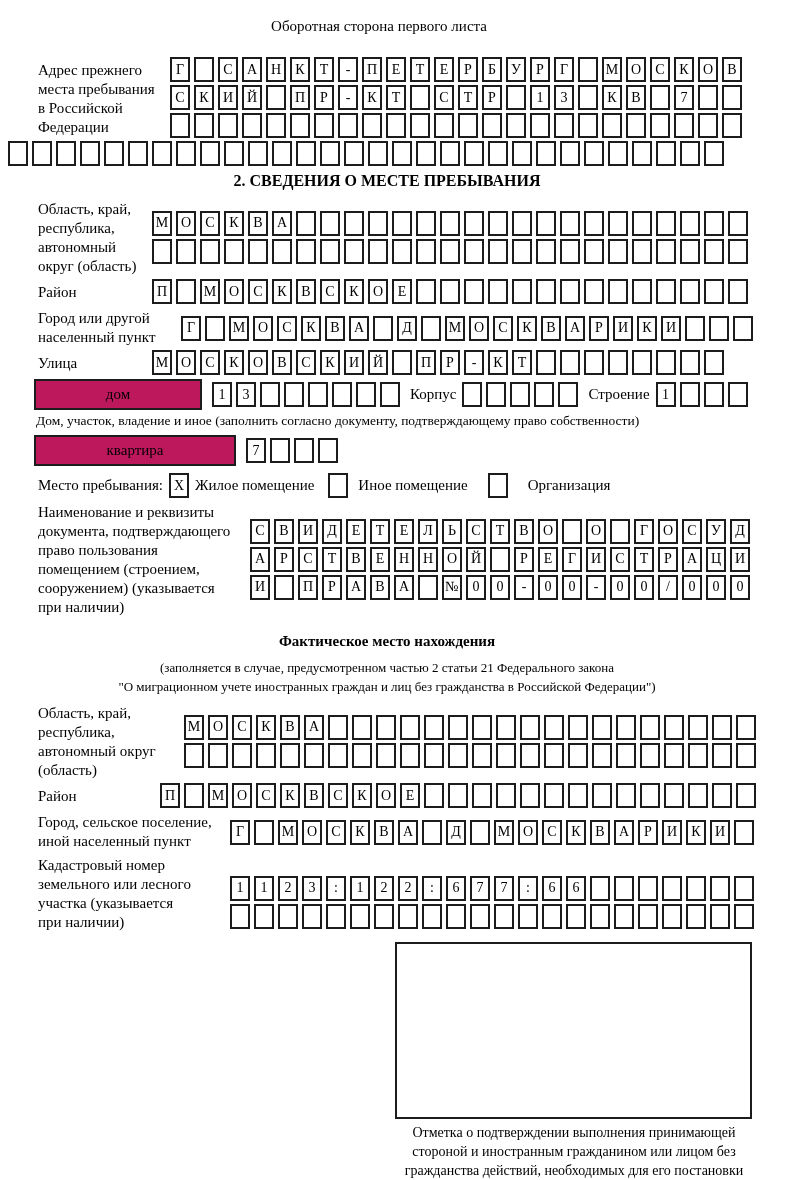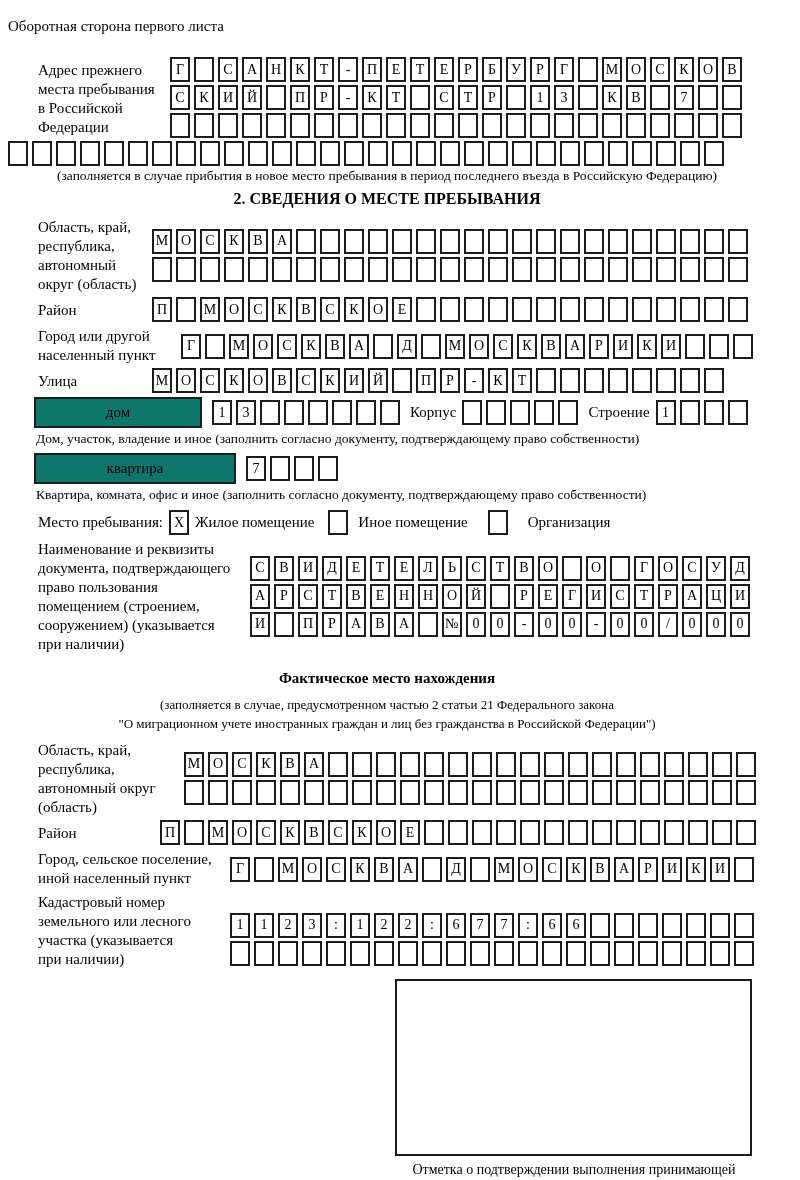--- a/index.html
+++ b/index.html
@@ -1,28 +1,28 @@
 <!DOCTYPE html>
 <html><head>
 <meta charset="utf-8">
 <style>
   html,body{margin:0;padding:0;background:#ffffff;}
   body{width:800px;height:1180px;font-family:"Liberation Serif","DejaVu Serif",serif;color:#000;overflow:hidden;}
   .page{position:relative;width:800px;height:1180px;box-sizing:border-box;padding:14px 34px 0 8px;}
-  .hdr{ text-align:left;font-size:15px;margin:4px 16px 22px 0;}
+  .hdr{ text-align:center;font-size:15px;margin:4px 16px 22px 0;}
   .frow{display:flex;align-items:center;margin-bottom:3px;}
   .flabel{font-size:15px;line-height:19px;white-space:pre-line;box-sizing:border-box;padding-left:30px;flex:0 0 auto;padding-top:2px;}
   .fboxes{display:flex;gap:4px;flex-wrap:nowrap;}
   .rows{display:flex;flex-direction:column;gap:3px;}
   .cell{width:20px;height:25px;box-sizing:border-box;border:2px solid #1c1c1c;display:inline-flex;align-items:center;justify-content:center;font-size:14px;line-height:1;flex:0 0 auto;background:#fff;}
   .note{font-size:13.5px;margin:2px 0 6px 0;}
   .note-center{text-align:center;}
   .note-indent{margin-left:28px;}
   .sec-title{font-weight:bold;font-size:16px;text-align:center;margin:6px 0 8px 0;}
-  .widebox{box-sizing:border-box;border:2px solid #1c1c1c;height:31px;display:flex;align-items:center;justify-content:center;font-size:15px;background:#0f766e;flex:0 0 auto;}
+  .widebox{box-sizing:border-box;border:2px solid #1c1c1c;height:31px;display:flex;align-items:center;justify-content:center;font-size:15px;background:#be185d;flex:0 0 auto;}
   .inline-lbl{font-size:15px;line-height:27px;white-space:nowrap;}
   .chkrow{display:flex;align-items:center;margin:6px 0 2px 0;}
   .stamp-box{box-sizing:border-box;border:2px solid #1c1c1c;width:357px;height:177px;margin:10px 0 4px 387px;background:#fff;}
   .stamp-caption{width:400px;margin-left:366px;text-align:center;font-size:14px;line-height:19px;white-space:pre-line;}
   .sub{ text-align:center;font-size:13px;line-height:19px;white-space:pre-line;margin-bottom:6px;}
   .w162{width:162px;} .w144{width:144px;} .w173{width:173px;} .w242{width:242px;}
   .w176{width:176px;} .w152{width:152px;} .w222{width:222px;}
   .gap6{width:6px;flex:0 0 auto;} .gap10{width:10px;flex:0 0 auto;} .gap14{width:14px;flex:0 0 auto;} .gap20{width:20px;flex:0 0 auto;}
   .pt2{padding-top:2px;}
 </style>
@@ -144,21 +144,20 @@
       <span class="cell"></span>
       <span class="cell"></span>
       <span class="cell"></span>
       <span class="cell"></span>
       <span class="cell"></span>
       <span class="cell"></span>
       <span class="cell"></span>
       <span class="cell"></span>
       <span class="cell"></span>
     </div>
-  <div class="note note-center">(заполняется в случае прибытия в новое место пребывания в период последнего въезда в Российскую Федерацию)</div>
 
   <div class="sec-title">2. СВЕДЕНИЯ О МЕСТЕ ПРЕБЫВАНИЯ</div>
 
   <div class="frow">
     <div class="flabel w144">Область, край,
 республика,
 автономный
 округ (область)</div>
     <div class="rows">
       <div class="fboxes">
@@ -348,21 +347,20 @@
   <div class="frow" style="margin-left:26px;align-items:center;">
     <div class="widebox" style="width:202px;">квартира</div>
     <div class="gap10"></div>
     <div class="fboxes">
         <span class="cell">7</span>
         <span class="cell"></span>
         <span class="cell"></span>
         <span class="cell"></span>
       </div>
   </div>
-  <div class="note note-indent">Квартира, комната, офис и иное (заполнить согласно документу, подтверждающему право собственности)</div>
 
   <div class="chkrow">
     <div class="inline-lbl" style="padding-left:30px;">Место пребывания:</div>
     <div class="gap6"></div>
     <span class="cell">X</span>
     <div class="gap6"></div>
     <div class="inline-lbl">Жилое помещение</div>
     <div class="gap14"></div>
     <span class="cell"></span>
     <div class="gap10"></div>

